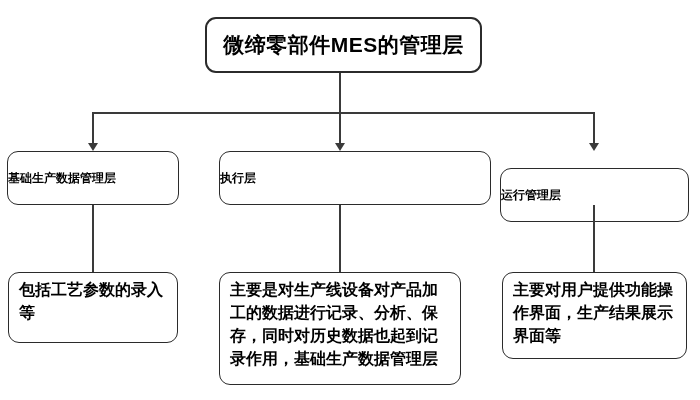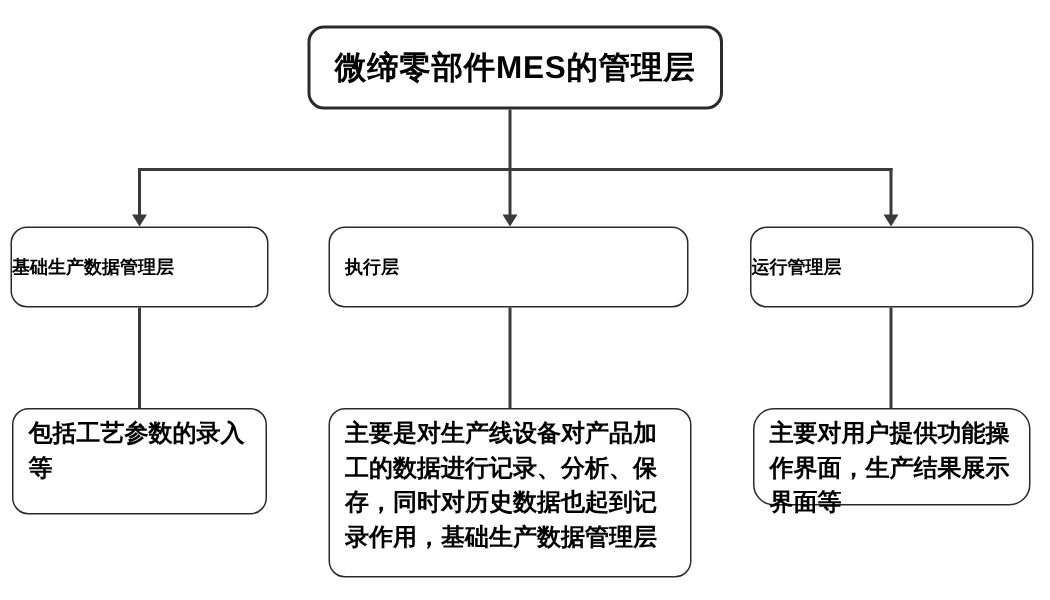--- a/index.html
+++ b/index.html
@@ -31,32 +31,32 @@
     display: flex; align-items: center; justify-content: center;
     font-size: 21px; font-weight: bold;
     letter-spacing: 0.5px;
   }
   .header-box {
     top: 151px; height: 54px;
     display: flex; align-items: center; justify-content: flex-start;
     font-size: 12px; font-weight: bold;
   }
   .header-left  { left: 7px;   width: 172px; }
-  .header-mid   { left: 219px; width: 240px; padding-left: 10px; }
-  .header-right { left: 500px; width: 189px; }
+  .header-mid   { left: 219px; width: 272px; }
+  .header-right { left: 500px; width: 189px; margin-top: 17px; }
   .detail-box {
     top: 272px;
     font-size: 16px; font-weight: bold;
     line-height: 23px;
     padding: 5px 10px;
     text-align: left;
   }
   .detail-left  { left: 8px;   width: 170px; height: 71px;  }
   .detail-mid   { left: 219px; width: 242px; height: 113px; }
-  .detail-right { left: 502px; width: 185px; height: 65px; border-radius: 14px;  }
+  .detail-right { left: 502px; width: 185px; height: 87px;  }
   .vline, .hline { position: absolute; background: var(--line); }
   .vline { width: 2px; }
   .hline { height: 2px; }
   .trunk-line      { left: 339px; top: 73px;  height: 73px; }
   .branch-h        { left: 92px;  top: 112px; width: 503px; }
   .branch-left-v   { left: 92px;  top: 112px; height: 34px; }
   .branch-right-v  { left: 593px; top: 112px; height: 34px; }
   .drop-left       { left: 92px;  top: 205px; height: 67px; }
   .drop-mid        { left: 339px; top: 205px; height: 67px; }
   .drop-right      { left: 593px; top: 205px; height: 67px; }

